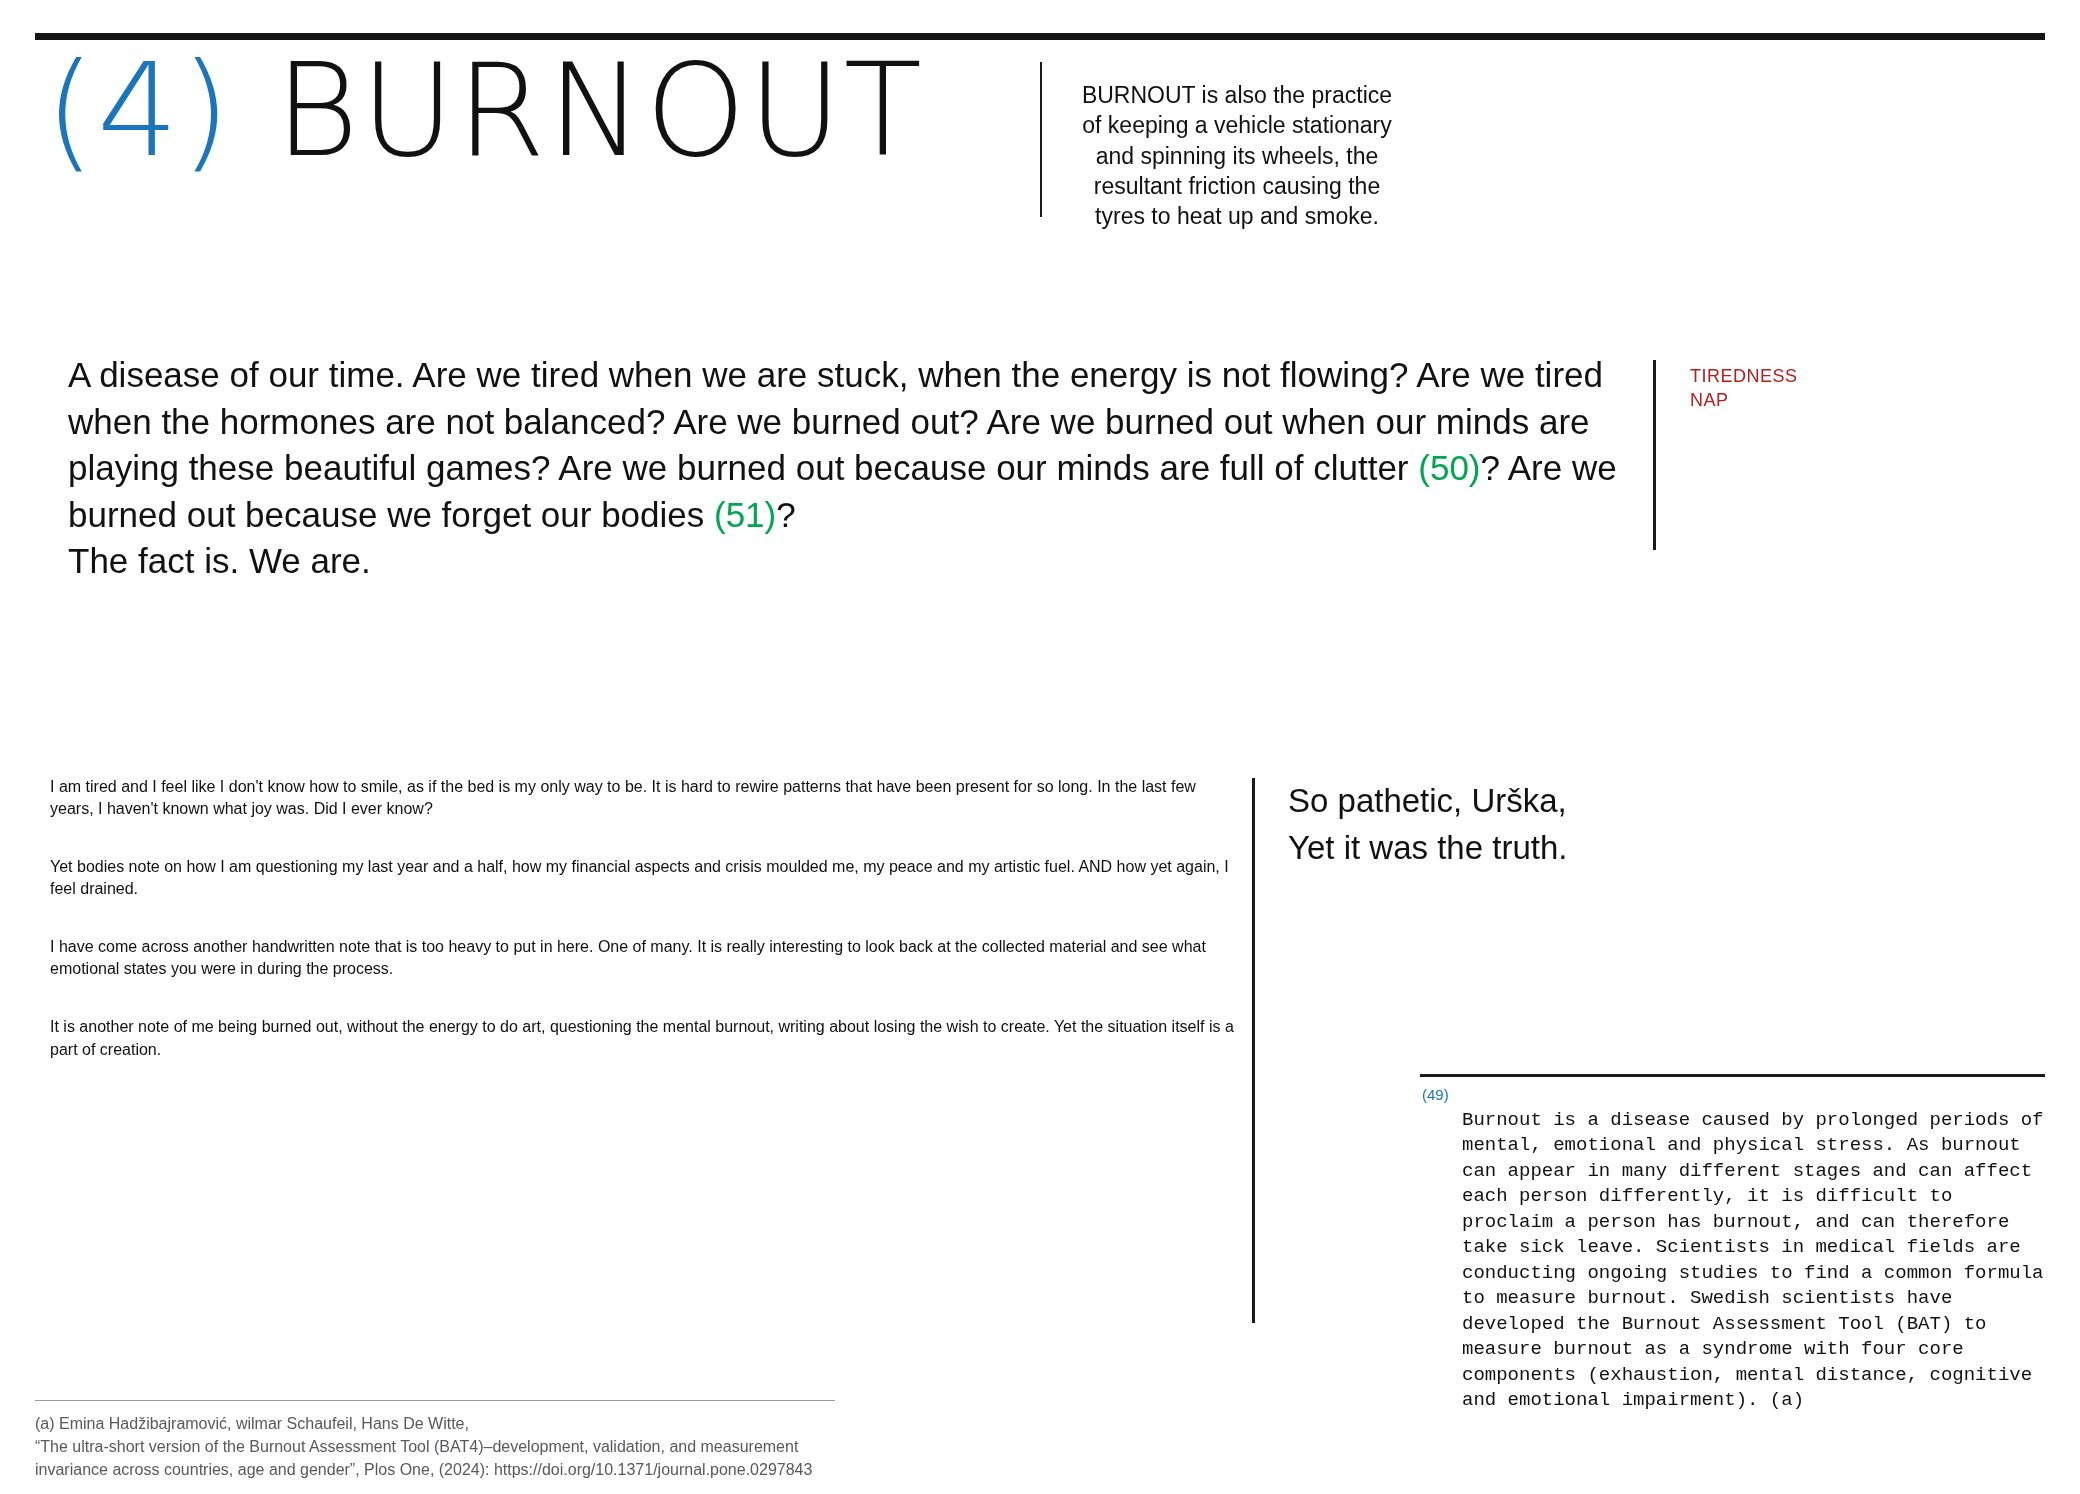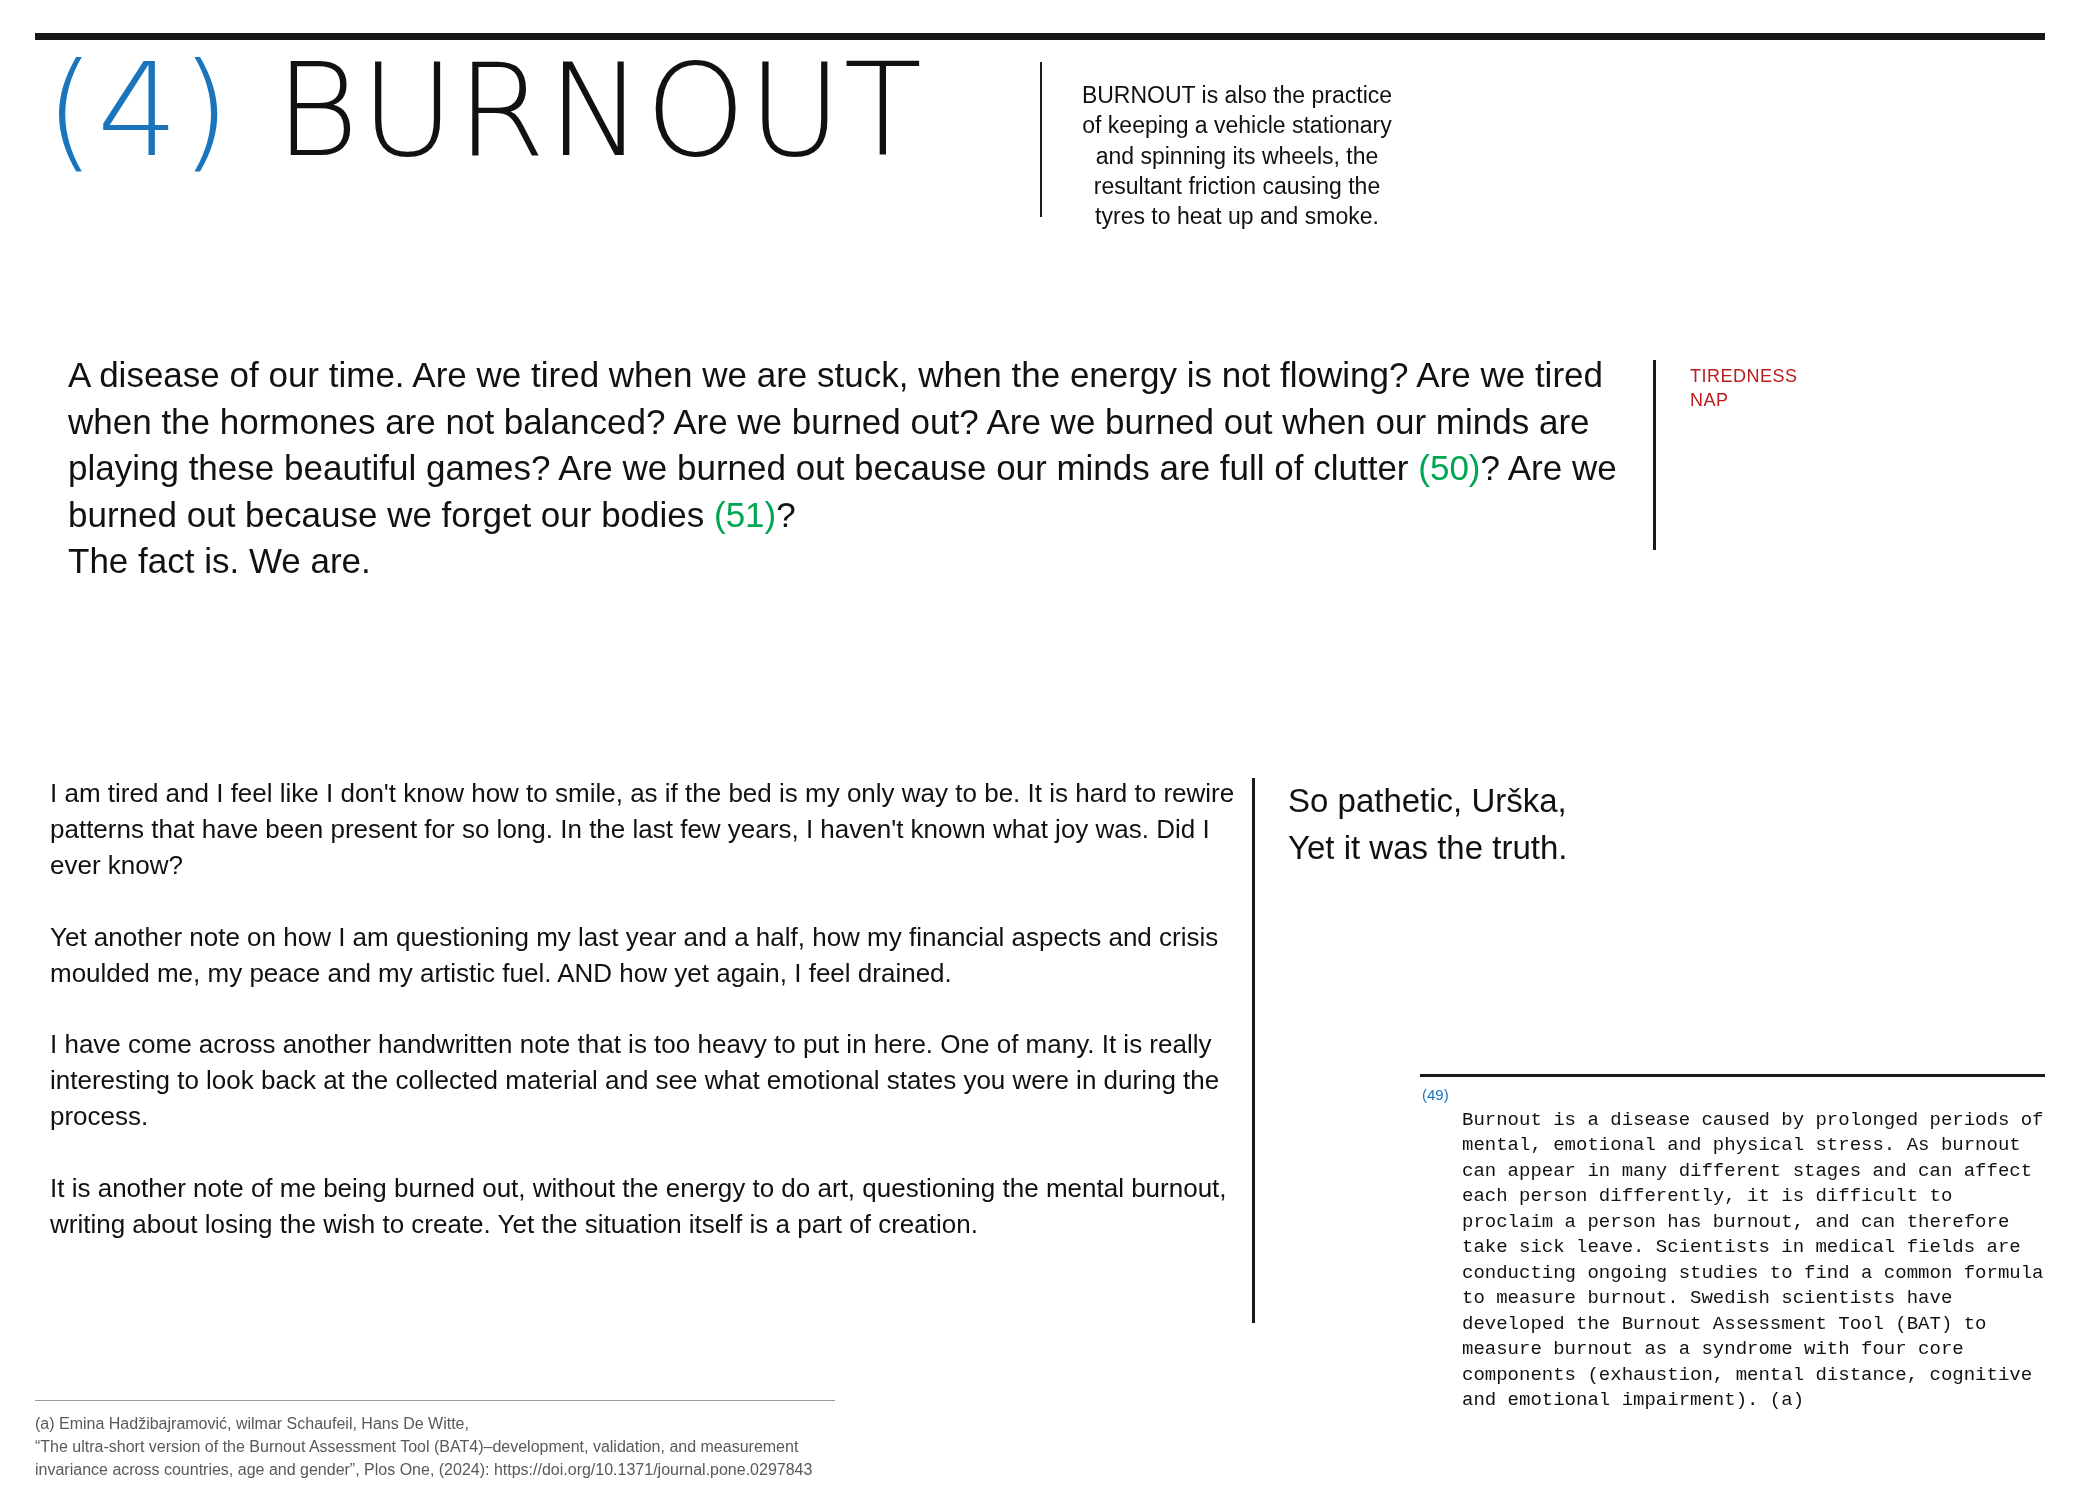--- a/index.html
+++ b/index.html
@@ -79,21 +79,21 @@
     left: 1690px; top: 364px;
     font-size: 18px;
     line-height: 1.35;
     letter-spacing: 0.5px;
     color: #b91c1c;
   }
   .notes {
     position: absolute;
     left: 50px; top: 776px;
     width: 1190px;
-    font-size: 26px;
+    font-size: 16px;
     line-height: 1.38;
     color: #111111;
   }
   .notes p { margin: 0 0 36px 0; }
   .notes-divider {
     position: absolute;
     left: 1252px; top: 778px;
     width: 3px; height: 545px;
     background: #1a1a1a;
   }
@@ -156,21 +156,21 @@
 
   <div class="margin-divider"></div>
 
   <div class="margin-note">
     <div>TIREDNESS</div>
     <div>NAP</div>
   </div>
 
   <div class="notes">
     <p>I am tired and I feel like I don't know how to smile, as if the bed is my only way to be. It is hard to rewire patterns that have been present for so long. In the last few years, I haven't known what joy was. Did I ever know?</p>
-    <p>Yet another note on how I am questioning my last year and a half, how my financial aspects and crisis moulded me, my peace and my artistic fuel. AND how yet again, I feel drained.</p>
+    <p>Yet bodies note on how I am questioning my last year and a half, how my financial aspects and crisis moulded me, my peace and my artistic fuel. AND how yet again, I feel drained.</p>
     <p>I have come across another handwritten note that is too heavy to put in here. One of many. It is really interesting to look back at the collected material and see what emotional states you were in during the process.</p>
     <p>It is another note of me being burned out, without the energy to do art, questioning the mental burnout, writing about losing the wish to create. Yet the situation itself is a part of creation.</p>
   </div>
 
   <div class="notes-divider"></div>
 
   <div class="pull-quote">
     <div>So pathetic, Urška,</div>
     <div>Yet it was the truth.</div>
   </div>

